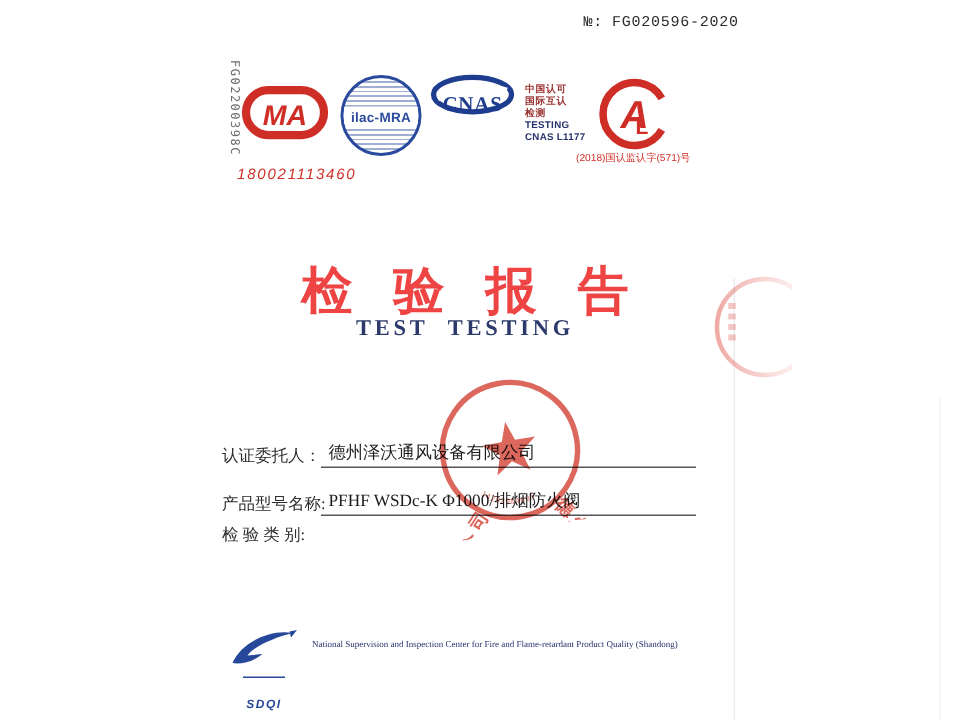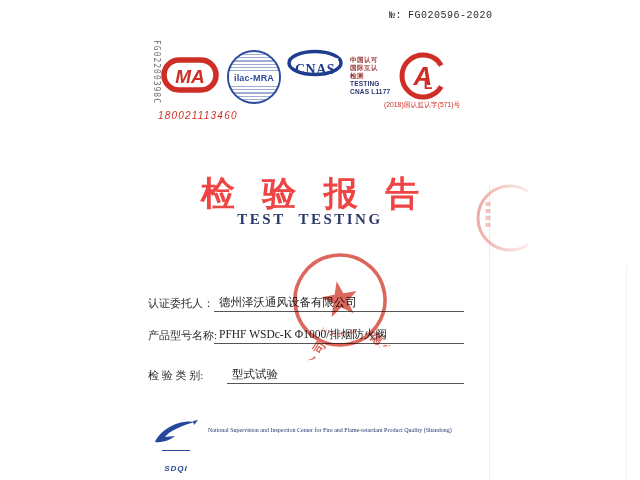--- a/index.html
+++ b/index.html
@@ -156,25 +156,22 @@
   <div class="field-line">
     <span class="field-value">德州泽沃通风设备有限公司</span>
   </div>
 </div>
 <div class="abs field-row" style="top:324px;">
   <div class="field-label">产品型号名称:</div>
   <div class="field-line">
     <span class="field-value">PFHF WSDc-K Φ1000/排烟防火阀</span>
   </div>
 </div>
-<div class="abs field-row" style="top:364px;gap:13px;">
+<div class="abs field-row" style="top:349px;">
   <div class="field-label">检 验 类 别:</div>
-  <div class="field-line">
-    <span class="field-value">型式试验</span>
-  </div>
 </div>
 
 <svg class="abs stamp" width="108" height="108" viewBox="-54 -54 108 108" style="transform:rotate(-10deg);">
   <defs>
     <path id="ringPath" d="M 0,34 A 34 34 0 1 1 -0.05,34"></path>
     <path id="serialPath" d="M -26,24.9 A 36 36 0 0 0 26,24.9"></path>
   </defs>
   <circle cx="0" cy="0" r="45" fill="none" stroke="#d5483c" stroke-width="3.6" opacity="0.9"></circle>
   <polygon points="0,-19 4.47,-6.15 18.07,-5.87 7.23,2.35 11.17,15.37 0,7.6 -11.17,15.37 -7.23,2.35 -18.07,-5.87 -4.47,-6.15" fill="#d5483c" opacity="0.9"></polygon>
   <text font-size="12" fill="#d5483c" opacity="0.92" letter-spacing="2" font-family="Liberation Sans, sans-serif" font-weight="bold">

